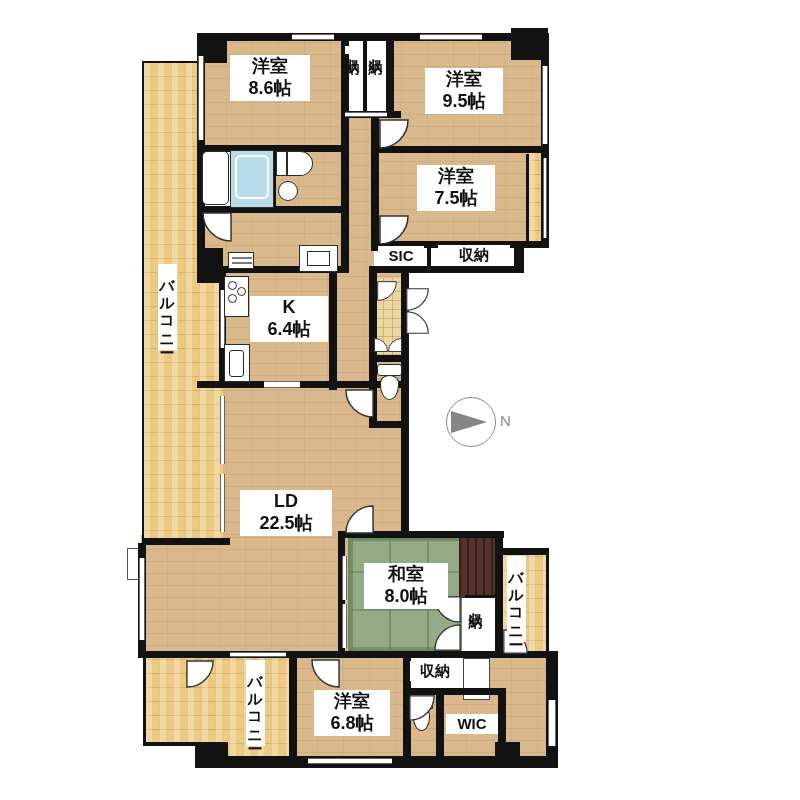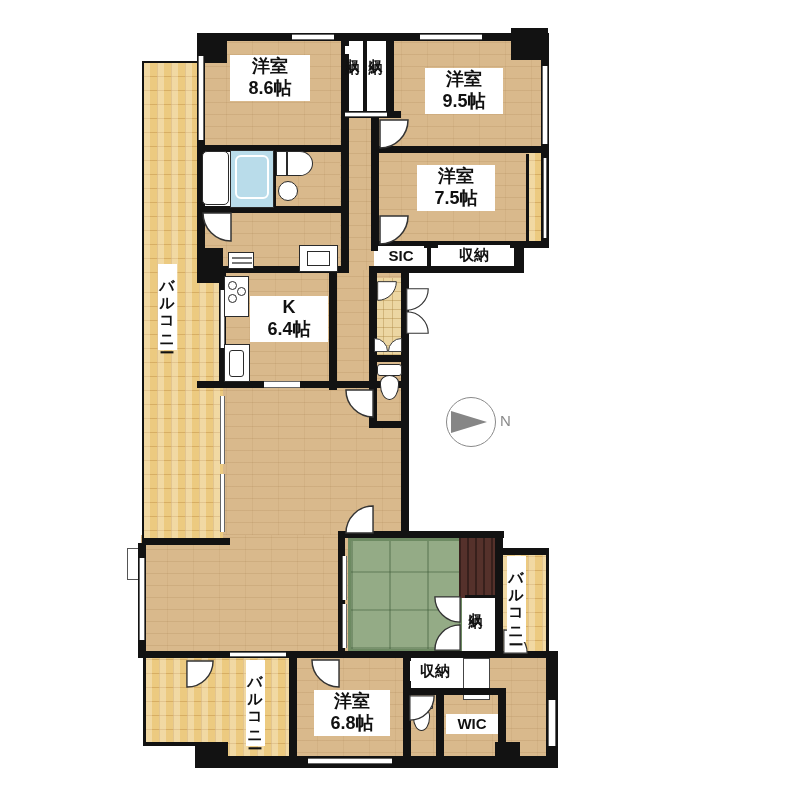--- a/index.html
+++ b/index.html
@@ -240,20 +240,28 @@
     <span>7.5帖</span>
   </div>
   <div class="lbl vert" style="left:345px;top:46px;font-size:14px;padding:2px 1px">収納</div>
   <div class="lbl vert" style="left:368px;top:46px;font-size:14px;padding:2px 1px">収納</div>
   <div class="lbl" style="left:378px;top:246px;width:46px;font-size:15px">SIC</div>
   <div class="lbl" style="left:438px;top:245px;width:72px;font-size:15px">収納</div>
   <div class="lbl" style="left:250px;top:296px;width:78px;font-size:18px">
     <span>K</span>
     <span>6.4帖</span>
   </div>
+  <div class="lbl" style="left:240px;top:490px;width:92px;font-size:18px">
+    <span>LD</span>
+    <span>22.5帖</span>
+  </div>
+  <div class="lbl" style="left:364px;top:563px;width:84px;font-size:18px">
+    <span>和室</span>
+    <span>8.0帖</span>
+  </div>
   <div class="lbl vert" style="left:468px;top:600px;font-size:14px;padding:2px 1px">収納</div>
   <div class="lbl vert" style="left:507px;top:556px;font-size:15px">バルコニー</div>
   <div class="lbl" style="left:410px;top:661px;width:50px;font-size:15px">収納</div>
   <div class="lbl vert" style="left:158px;top:264px;font-size:15px">バルコニー</div>
   <div class="lbl vert" style="left:246px;top:660px;font-size:15px">バルコニー</div>
   <div class="lbl" style="left:314px;top:690px;width:76px;font-size:18px">
     <span>洋室</span>
     <span>6.8帖</span>
   </div>
   <div class="lbl" style="left:446px;top:714px;width:52px;font-size:15px">WIC</div>

